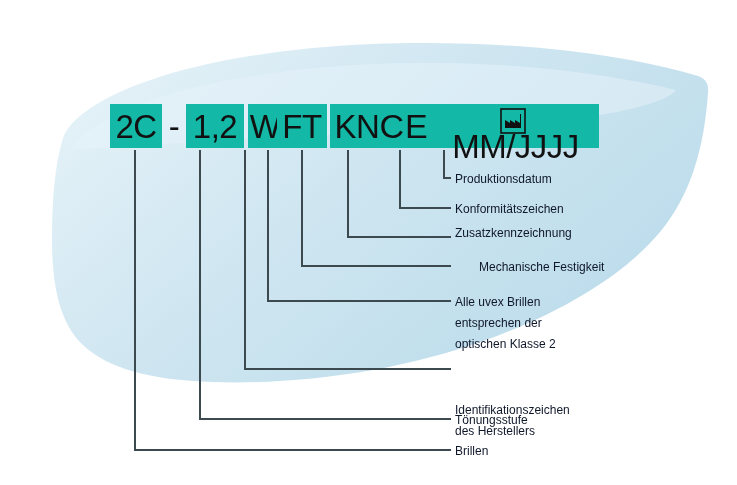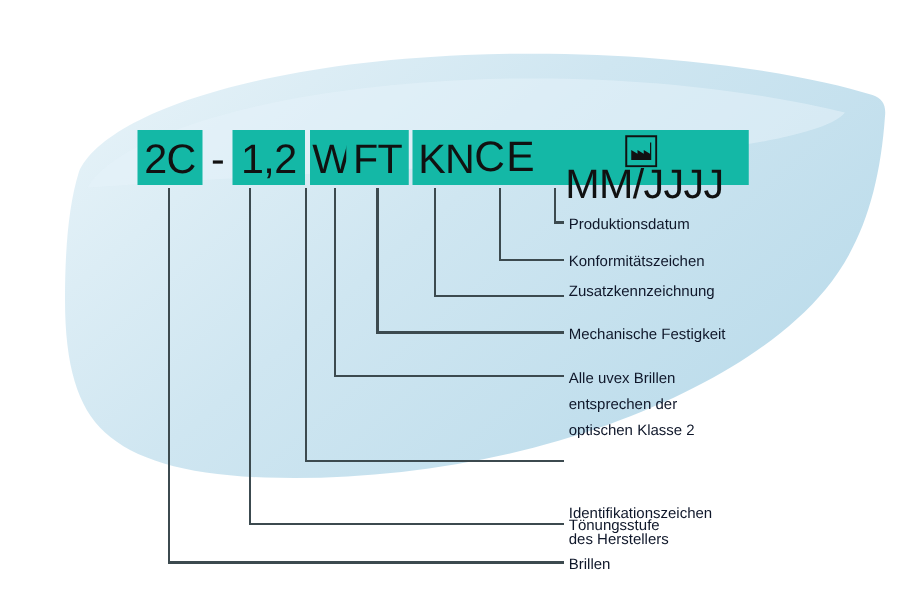--- a/index.html
+++ b/index.html
@@ -136,21 +136,21 @@
       <span>MM/JJJJ</span>
     </div>
   </div>
 
   <div class="lbl" style="top:169px;">Produktionsdatum</div>
 
   <div class="lbl" style="top:199px;">Konformitätszeichen</div>
 
   <div class="lbl" style="top:223px;">Zusatzkennzeichnung</div>
 
-  <div class="lbl" style="top:257px;">Mechanische Festigkeit</div>
+  <div class="lbl" style="top:257px;margin-left:24px;">Mechanische Festigkeit</div>
 
   <div class="lbl" style="top:292px;">Alle uvex Brillen
 entsprechen der
 optischen Klasse 2</div>
 
   <div class="lbl" style="top:360px;margin-top:40px;">Identifikationszeichen
 des Herstellers</div>
 
   <div class="lbl" style="top:410px;">Tönungsstufe</div>
 

